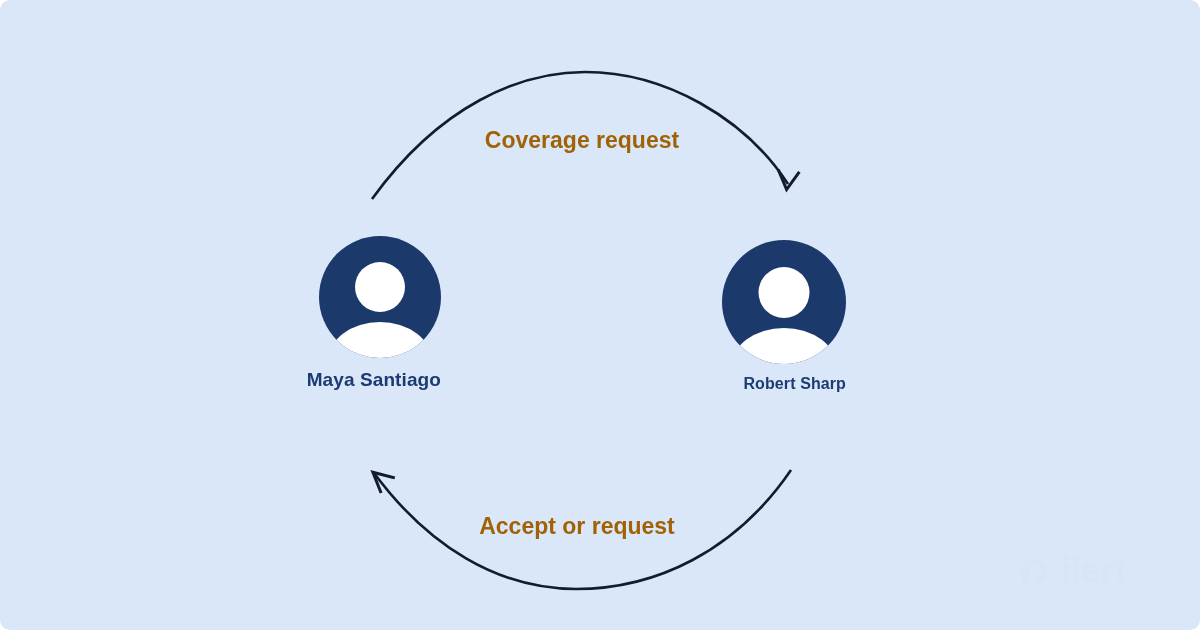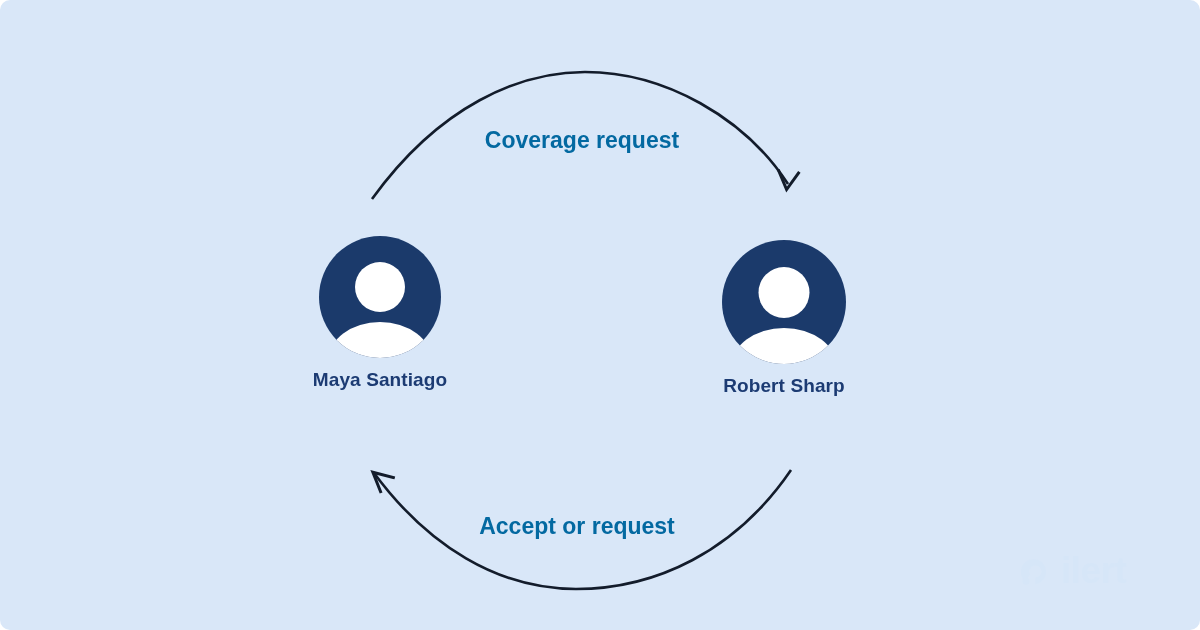--- a/index.html
+++ b/index.html
@@ -26,21 +26,21 @@
     left: 0;
     top: 0;
     width: 1200px;
     height: 630px;
     pointer-events: none;
   }
   .node {
     position: absolute;
     display: flex;
     flex-direction: column;
-    align-items: center;
+    align-items: flex-end;
   }
   .avatar {
     position: relative;
     border-radius: 50%;
     background: #1b3a6b;
     overflow: hidden;
   }
   .avatar .head {
     position: absolute;
     border-radius: 50%;
@@ -57,21 +57,21 @@
   }
   .node-label {
     font-weight: bold;
     color: #1c3b73;
     letter-spacing: 0.1px;
     white-space: nowrap;
   }
   .edge-label {
     position: absolute;
     font-weight: bold;
-    color: #0369a1;
+    color: #a16207;
     white-space: nowrap;
     transform: translateX(-50%);
     text-align: center;
   }
   #brand {
     position: absolute;
     display: flex;
     align-items: center;
     gap: 9px;
   }
@@ -105,21 +105,21 @@
       <div class="body" style="top:86px; width:104px; height:78px;"></div>
     </div>
     <div class="node-label" style="font-size:19px; margin-top:11px;">Maya Santiago</div>
   </div>
 
   <div class="node" style="left:722px; top:240px; width:124px;">
     <div class="avatar" style="width:124px; height:124px;">
       <div class="head" style="top:27px; width:51px; height:51px;"></div>
       <div class="body" style="top:88px; width:106px; height:79px;"></div>
     </div>
-    <div class="node-label" style="font-size:19px; margin-top:11px;">Robert Sharp</div>
+    <div class="node-label" style="font-size:16px; margin-top:11px;">Robert Sharp</div>
   </div>
 
   <div class="edge-label" style="left:582px; top:127px; font-size:23px;">Coverage request</div>
 
   <div class="edge-label" style="left:577px; top:513px; font-size:23px;">Accept or request</div>
 
   <div id="brand" style="left:1018px; top:552px;">
     <svg width="34" height="36" viewBox="0 0 34 36" xmlns="http://www.w3.org/2000/svg">
       <path d="M7.6 28.6 A 12.6 12.6 0 1 1 17.4 31.2 L 17.4 24.6 A 6.2 6.2 0 1 0 12 21.5 Z" fill="#d6e6f8"></path>
       <circle cx="8.0" cy="28.2" r="3.5" fill="#d6e6f8"></circle>

